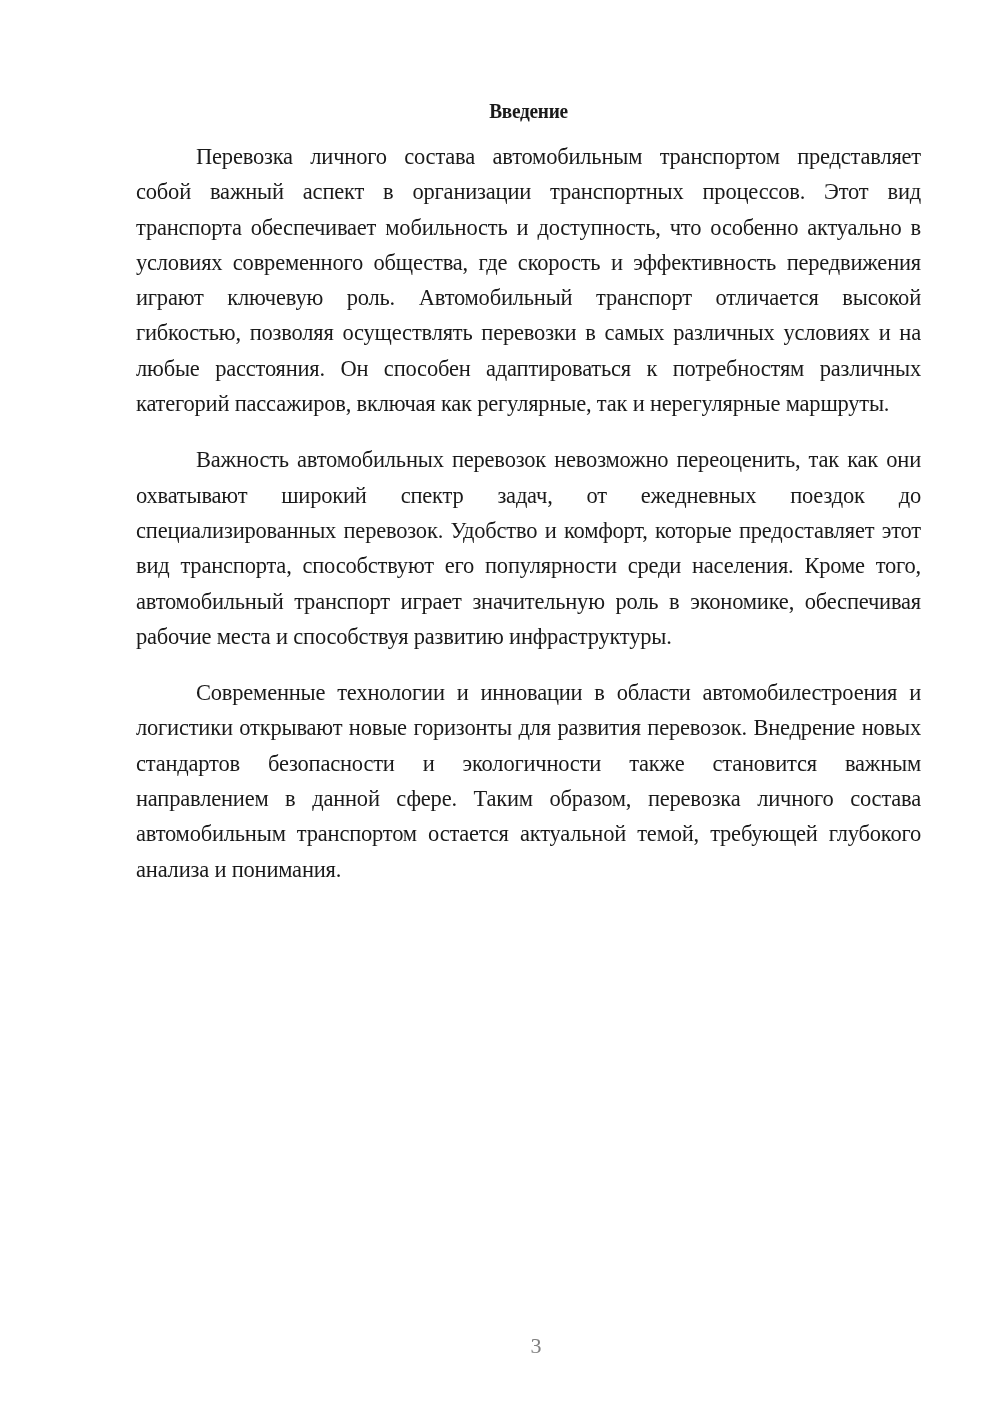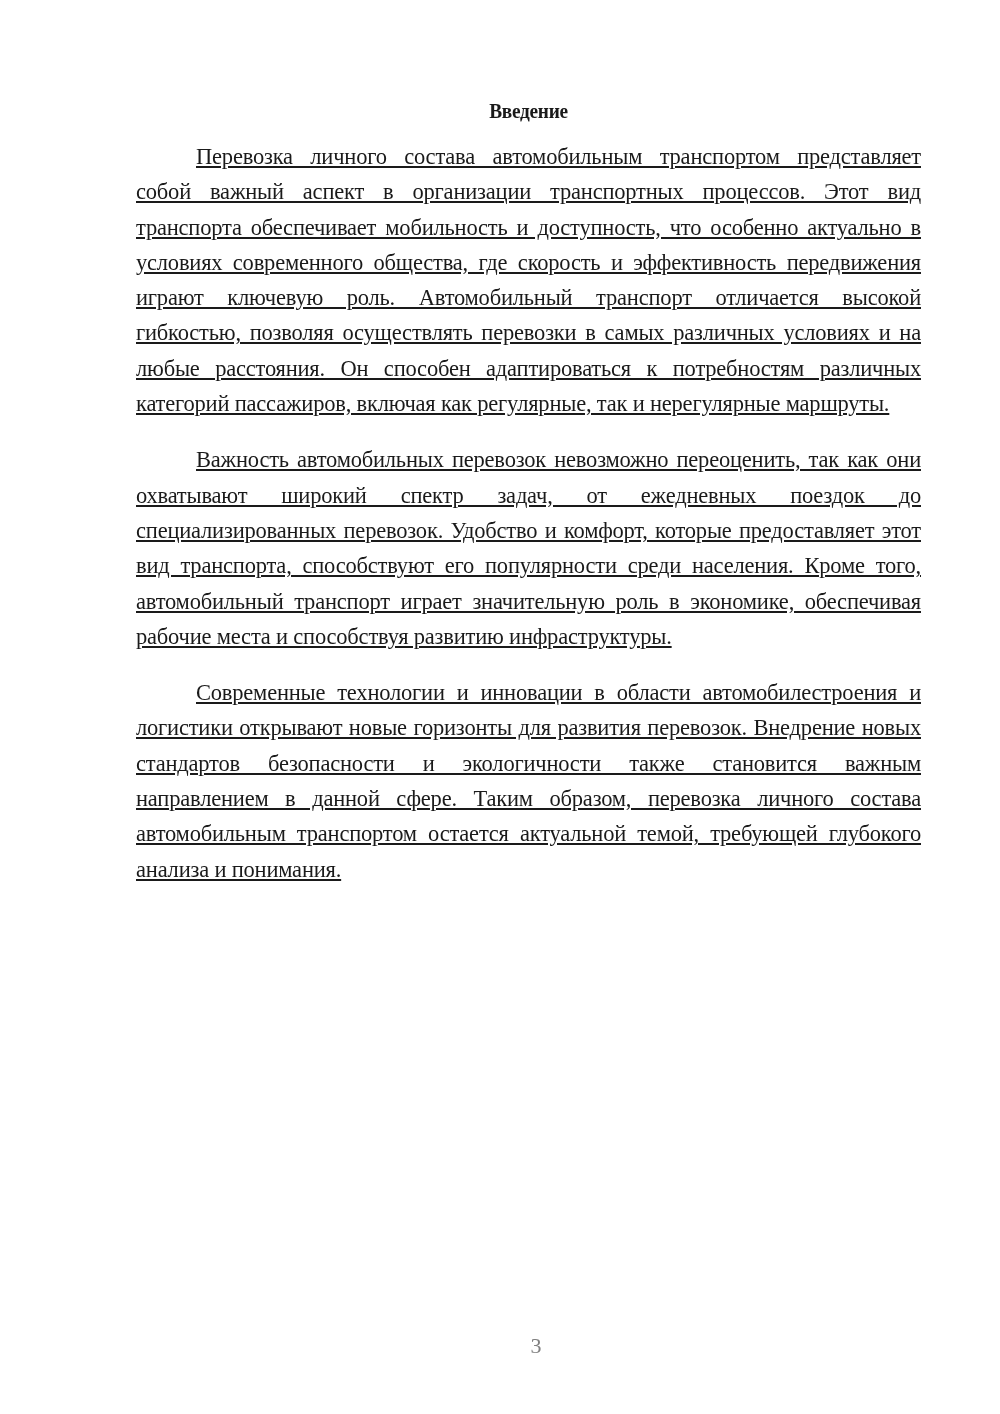--- a/index.html
+++ b/index.html
@@ -39,21 +39,20 @@
       transform: scaleX(0.92);
       transform-origin: center;
     }
     .para {
       font-size: 22.5px;
       line-height: 35.3px;
       text-align: justify;
       text-indent: 60px;
       margin: 0;
       letter-spacing: -0.2px;
-      text-decoration: underline;
     }
     .para + .para {
       margin-top: 21px;
     }
     .first {
       margin-top: 11px;
     }
     .page-number {
       position: absolute;
       left: 0;

